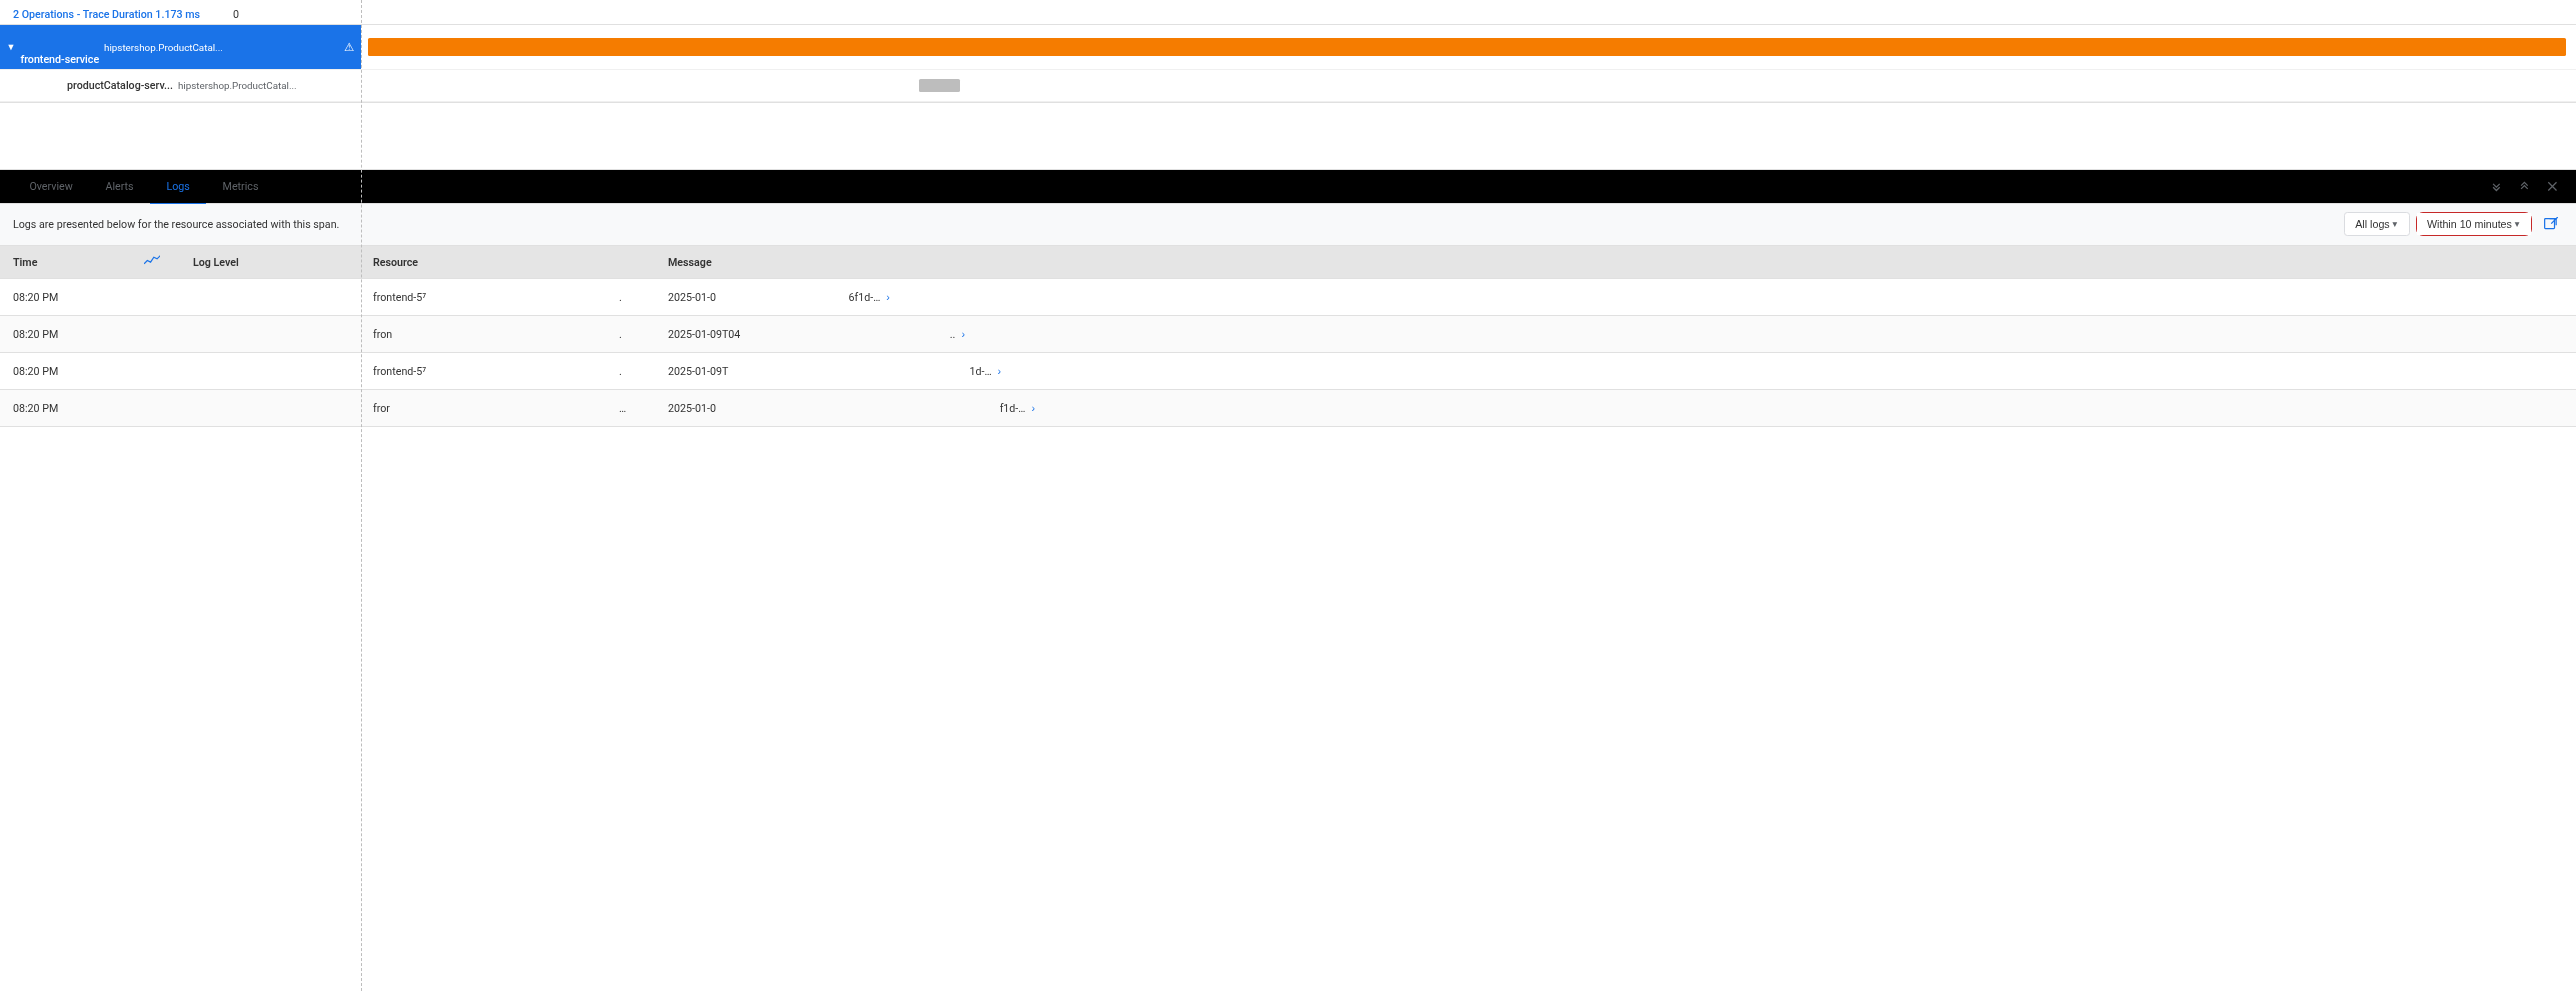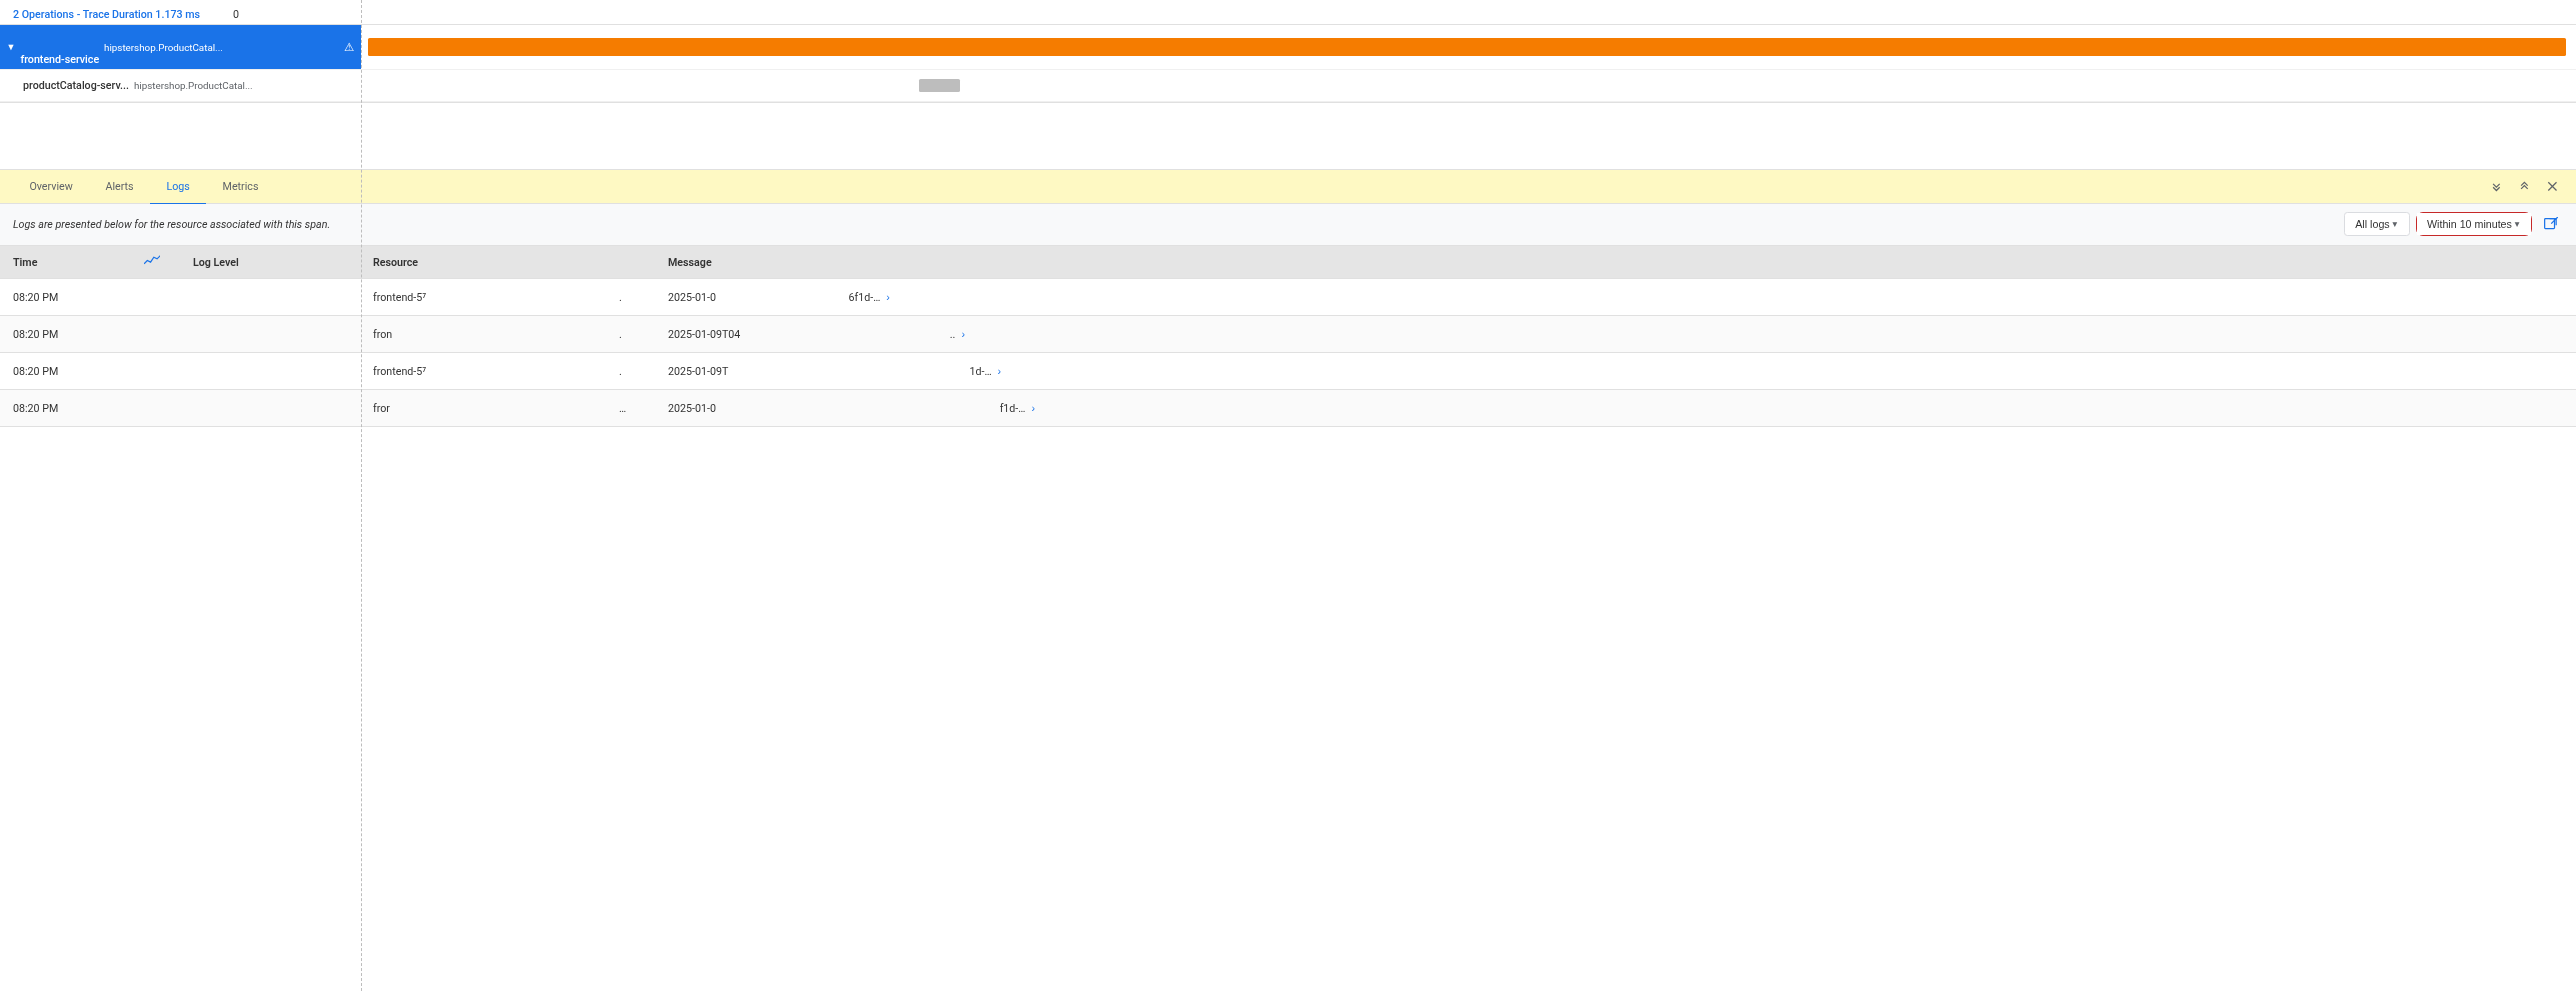--- a/index.html
+++ b/index.html
@@ -90,20 +90,21 @@
       margin-left: auto;
       font-size: 11.5px;
       color: #fff;
     }
 
     .trace-label-col.child-row {
       padding-left: 23px;
     }
     .trace-label-col.child-row .trace-service-name {
       color: #333;
+      margin-left: 44px;
     }
     .trace-label-col.child-row .trace-method-name {
       color: #5f6368;
     }
 
     .trace-bar-col {
       flex: 1;
       position: relative;
       height: 31px;
       display: flex;
@@ -146,21 +147,21 @@
       border-top: 1.6px solid #e0e0e0;
       margin-top: 66px;
     }
 
     
     .tabs-bar {
       display: flex;
       align-items: center;
       border-bottom: 0.8px solid #e0e0e0;
       padding: 0 13px;
-      background: #fef9c3;
+      background: #000000;
       position: relative;
     }
     .tab {
       padding: 9.8px 16.4px;
       font-size: 10.7px;
       color: #5f6368;
       cursor: pointer;
       border-bottom: 1.6px solid transparent;
       margin-bottom: -0.8px;
     }
@@ -191,21 +192,20 @@
       display: flex;
       align-items: center;
       justify-content: space-between;
       padding: 8.2px 13px;
       background: #f8f9fa;
       border-bottom: 0.8px solid #e0e0e0;
     }
     .logs-info-text {
       font-size: 10.7px;
       color: #333;
-      font-style: italic;
     }
     .logs-controls {
       display: flex;
       align-items: center;
       gap: 6.6px;
     }
     .dropdown-btn {
       display: flex;
       align-items: center;
       gap: 1px;

